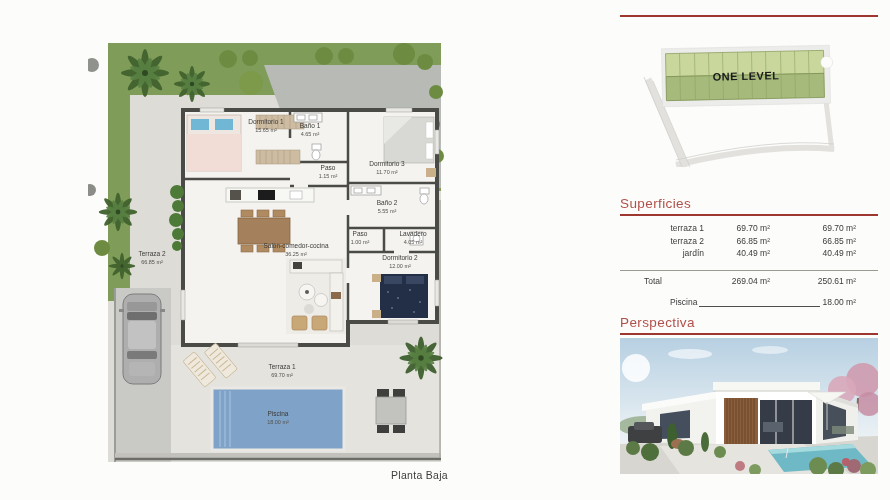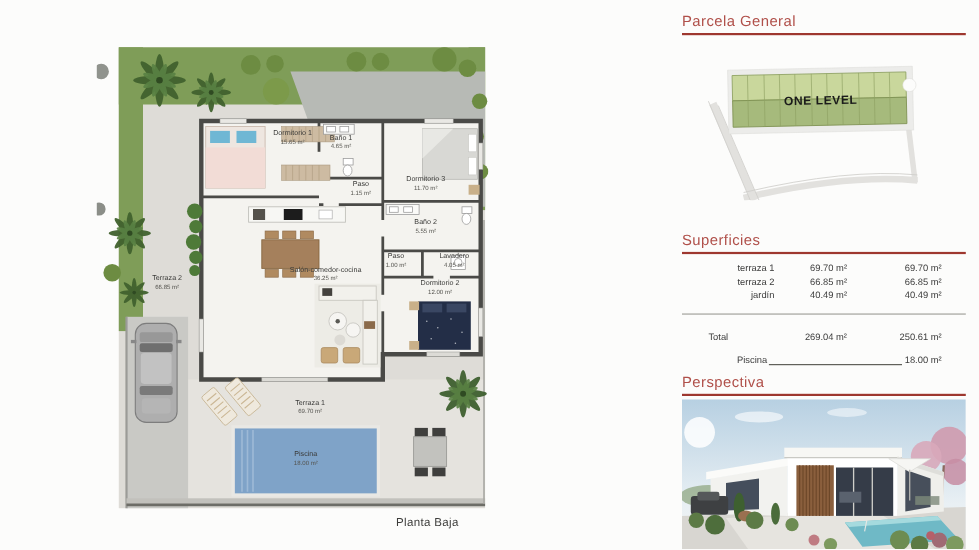--- a/index.html
+++ b/index.html
@@ -7,38 +7,38 @@
   body { font-family:"Liberation Sans", sans-serif; background:#ffffff; position:relative; overflow:hidden; }
   .page { position:absolute; inset:0; background:#fcfcfb; }
 
   
   .plan { position:absolute; left:88px; top:40px; width:356px; height:430px; }
   .plan svg { position:absolute; left:0; top:0; }
   .rlabel { position:absolute; transform:translate(-50%,-50%); text-align:center;
             color:#3a3a38; line-height:1.35; white-space:nowrap; }
   .rlabel .nm { font-size:6.5px; }
   .rlabel .ar { font-size:5.5px; color:#54534e; }
-  .caption { position:absolute; left:360px; top:469px; width:88px; 
+  .caption { position:absolute; left:360px; top:469px; width:88px; text-align:right;
              font-size:10.5px; color:#3d3d3b; letter-spacing:.3px; }
 
   
   .rightcol { position:absolute; left:620px; top:12px; width:258px; }
   .sec-title { font-size:13.5px; color:#b0504a; letter-spacing:.4px; }
   .rule { height:2px; background:#9e372f; margin-top:3px; }
   .sketch { position:relative; height:148px; margin-top:2px; }
   .mt14 { margin-top:29px; }
   .mt8  { margin-top:8px; }
 
   .tbl { margin-top:6px; font-size:8.5px; color:#3b3b3b; }
   .trow { display:grid; grid-template-columns:44px 52px 64px 98px; line-height:1.25; padding:1px 0; }
   .trow span { text-align:right; }
   .c0 { padding-right:2px; } .c1 { padding-right:12px; }
   .c2 { padding-right:10px; } .c3 { padding-right:22px; }
   .thead { border-top:1px solid #66665f; border-bottom:1px solid #66665f; padding:2px 0; margin-bottom:3px; }
-  .totalrow { margin-top:10px; border-top:1px solid #9a9a94; padding-top:15px; }
+  .totalrow { margin-top:10px; border-top:1px solid #9a9a94; padding-top:5px; }
   .piscirow { display:flex; align-items:flex-end; margin-top:9px; font-size:8.5px; color:#3b3b3b; }
   .piscirow .pl { margin-left:50px; }
   .piscirow .pfill { flex:1; border-bottom:1px solid #50504a; margin:0 2px; height:9px; }
   .piscirow .pv { padding-right:22px; }
 
   .render { position:relative; height:136px; margin-top:3px; }
   .onelevel { position:absolute; left:0; top:0; width:100%; height:100%; }
 </style>
 </head>
 <body>
@@ -366,21 +366,20 @@
     <div class="rlabel" style="left:190px;top:378px">
         <div class="nm">Piscina</div>
         <div class="ar">18.00 m²</div>
       </div>
   </div>
 
   <div class="caption">Planta Baja</div>
 
   <div class="rightcol">
 
-    <div class="sec-title">Parcela General</div>
     <div class="rule"></div>
 
     <div class="sketch">
       <svg class="onelevel" width="258" height="148" viewBox="0 0 258 148">
         <g stroke="#e2e1de" fill="none">
           <path d="M28,60 L66,148" stroke-width="7"></path>
           <path d="M56,146 Q150,124 214,130" stroke-width="6"></path>
           <path d="M206,82 L212,132" stroke-width="5"></path>
         </g>
         <g stroke="#d0cfcc" stroke-width="0.8" fill="none">

